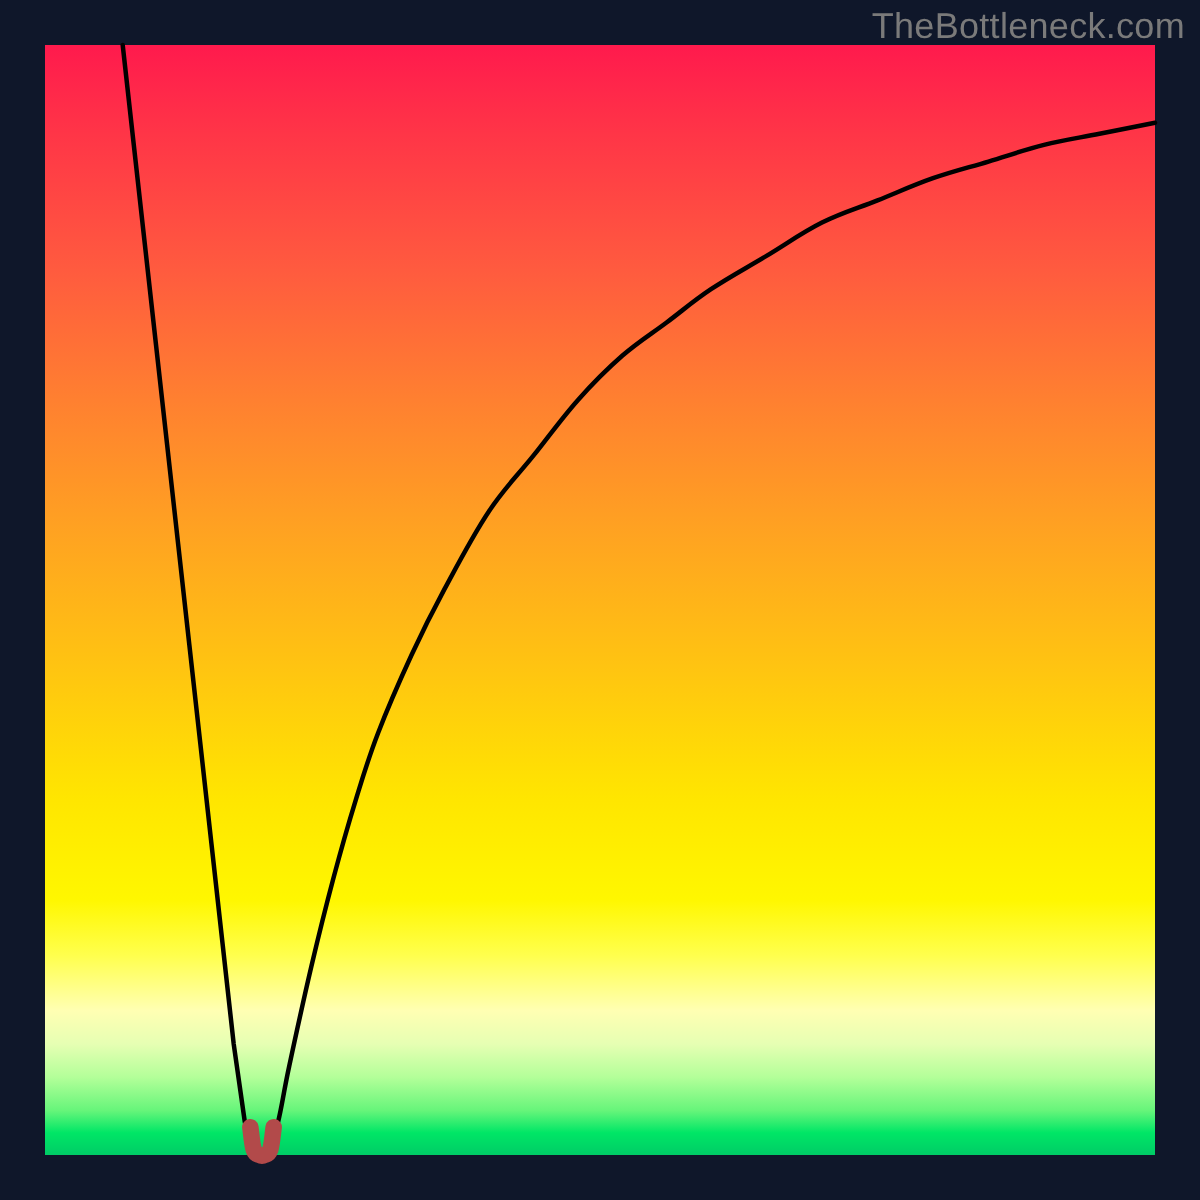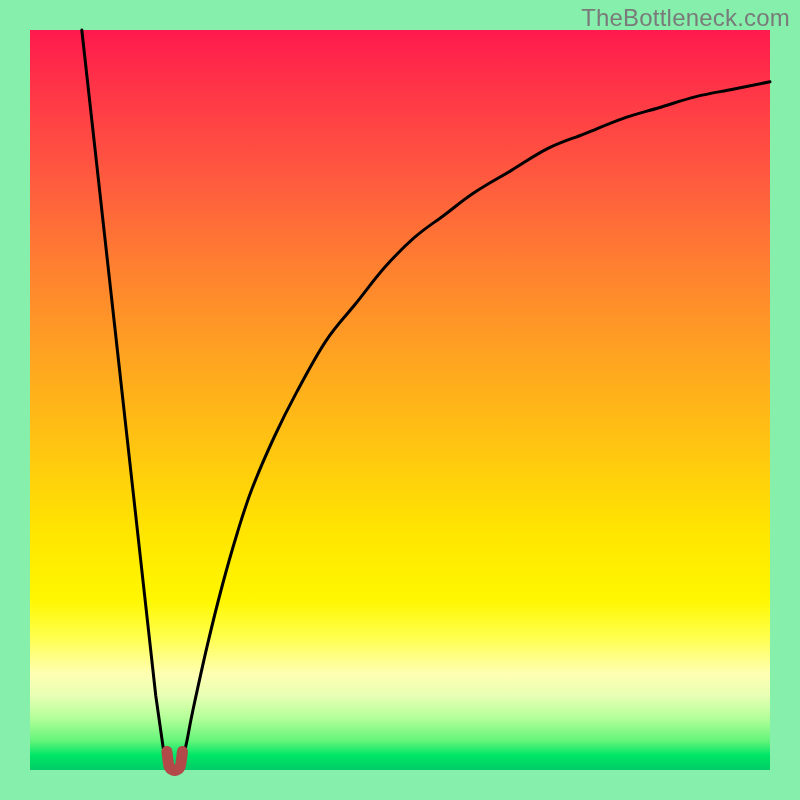--- a/index.html
+++ b/index.html
@@ -10,21 +10,21 @@
     background: #000;
     overflow: hidden;
     font-family: Arial, Helvetica, sans-serif;
   }
   .frame {
     position: absolute;
     left: 0;
     top: 0;
     width: 800px;
     height: 800px;
-    background: #86efac;
+    background: #0f172a;
   }
   .plot {
     position: absolute;
     left: 30px;
     top: 30px;
     width: 740px;
     height: 740px;
     background: linear-gradient(to bottom,
       #ff1a4d 0%,
       #ff3547 8%,

